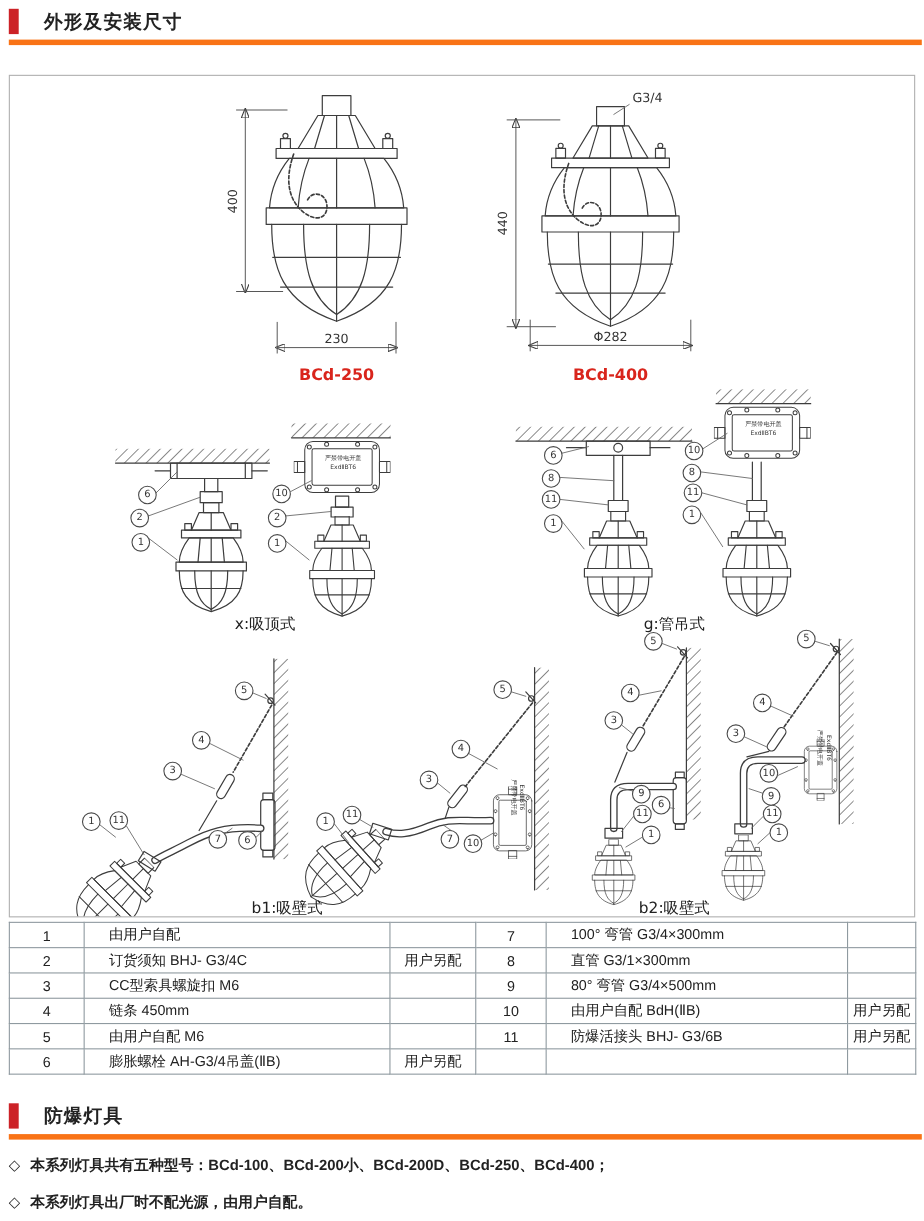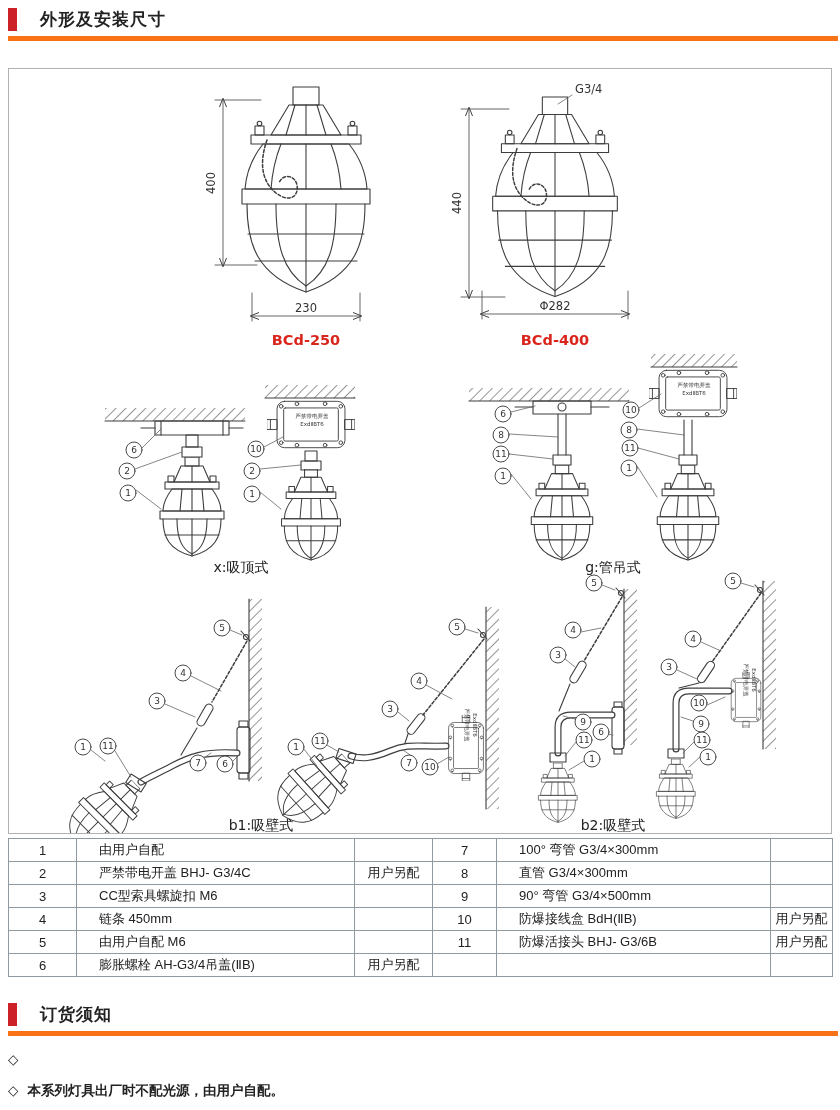--- a/index.html
+++ b/index.html
@@ -490,40 +490,40 @@
   <tr>
     <td class="c-no">1</td>
     <td class="c-name">由用户自配</td>
     <td class="c-note"></td>
     <td class="c-no">7</td>
     <td class="c-name">100° 弯管 G3/4×300mm</td>
     <td class="c-note"></td>
   </tr>
   <tr>
     <td class="c-no">2</td>
-    <td class="c-name">严禁带电开盖 BHJ- G3/4C</td>
+    <td class="c-name">订货须知 BHJ- G3/4C</td>
     <td class="c-note">用户另配</td>
     <td class="c-no">8</td>
-    <td class="c-name">直管 G3/4×300mm</td>
+    <td class="c-name">直管 G3/1×300mm</td>
     <td class="c-note"></td>
   </tr>
   <tr>
     <td class="c-no">3</td>
     <td class="c-name">CC型索具螺旋扣 M6</td>
     <td class="c-note"></td>
     <td class="c-no">9</td>
-    <td class="c-name">90° 弯管 G3/4×500mm</td>
+    <td class="c-name">80° 弯管 G3/4×500mm</td>
     <td class="c-note"></td>
   </tr>
   <tr>
     <td class="c-no">4</td>
     <td class="c-name">链条 450mm</td>
     <td class="c-note"></td>
     <td class="c-no">10</td>
-    <td class="c-name">防爆接线盒 BdH(ⅡB)</td>
+    <td class="c-name">由用户自配 BdH(ⅡB)</td>
     <td class="c-note">用户另配</td>
   </tr>
   <tr>
     <td class="c-no">5</td>
     <td class="c-name">由用户自配 M6</td>
     <td class="c-note"></td>
     <td class="c-no">11</td>
     <td class="c-name">防爆活接头 BHJ- G3/6B</td>
     <td class="c-note">用户另配</td>
   </tr>
@@ -533,24 +533,25 @@
     <td class="c-note">用户另配</td>
     <td class="c-no"></td>
     <td class="c-name"></td>
     <td class="c-note"></td>
   </tr>
 </tbody>
   </table>
 
 <div class="sec" style="margin-top:26px;">
   <span class="bar"></span>
-  <h1>订货须知</h1>
+  <h1>防爆灯具</h1>
 </div>
 
 <div class="notes">
   <div class="note">
     <span class="dia">◇</span>
+    <span>本系列灯具共有五种型号：BCd-100、BCd-200小、BCd-200D、BCd-250、BCd-400；</span>
   </div>
   <div class="note">
     <span class="dia">◇</span>
     <span>本系列灯具出厂时不配光源，由用户自配。</span>
   </div>
 </div>
 
 </body></html>

